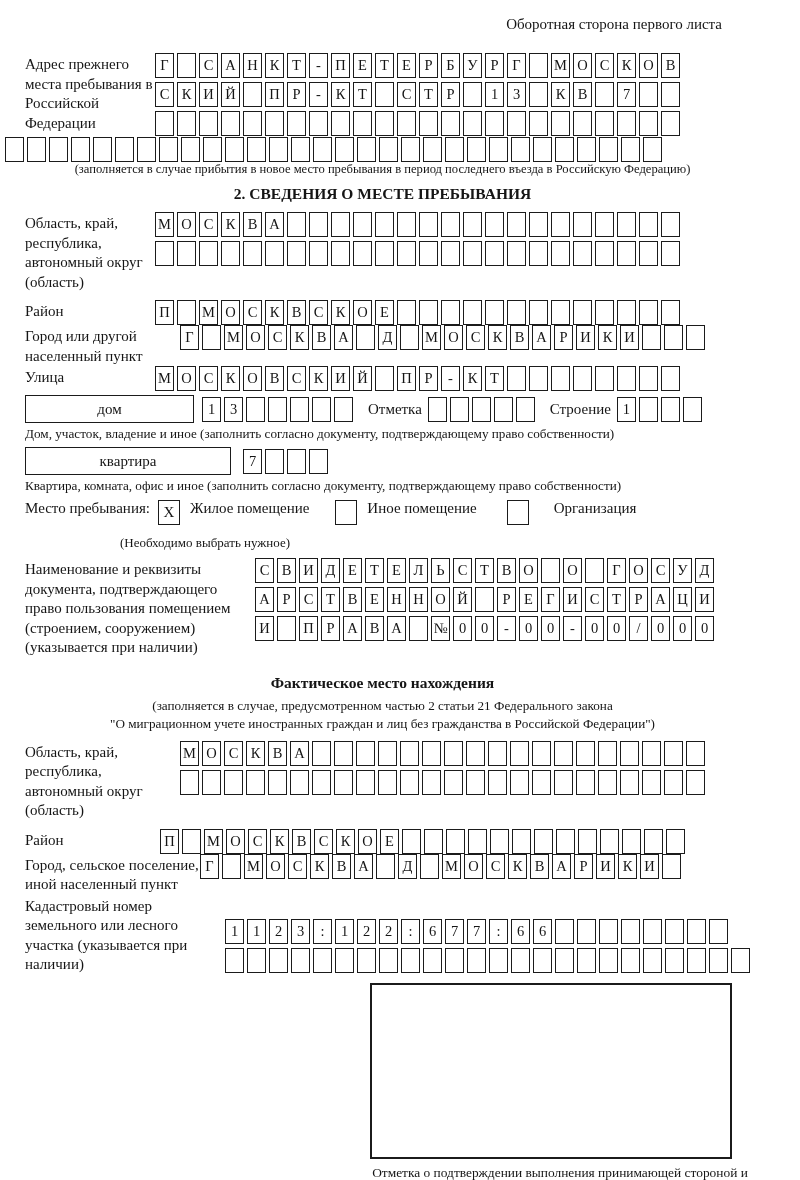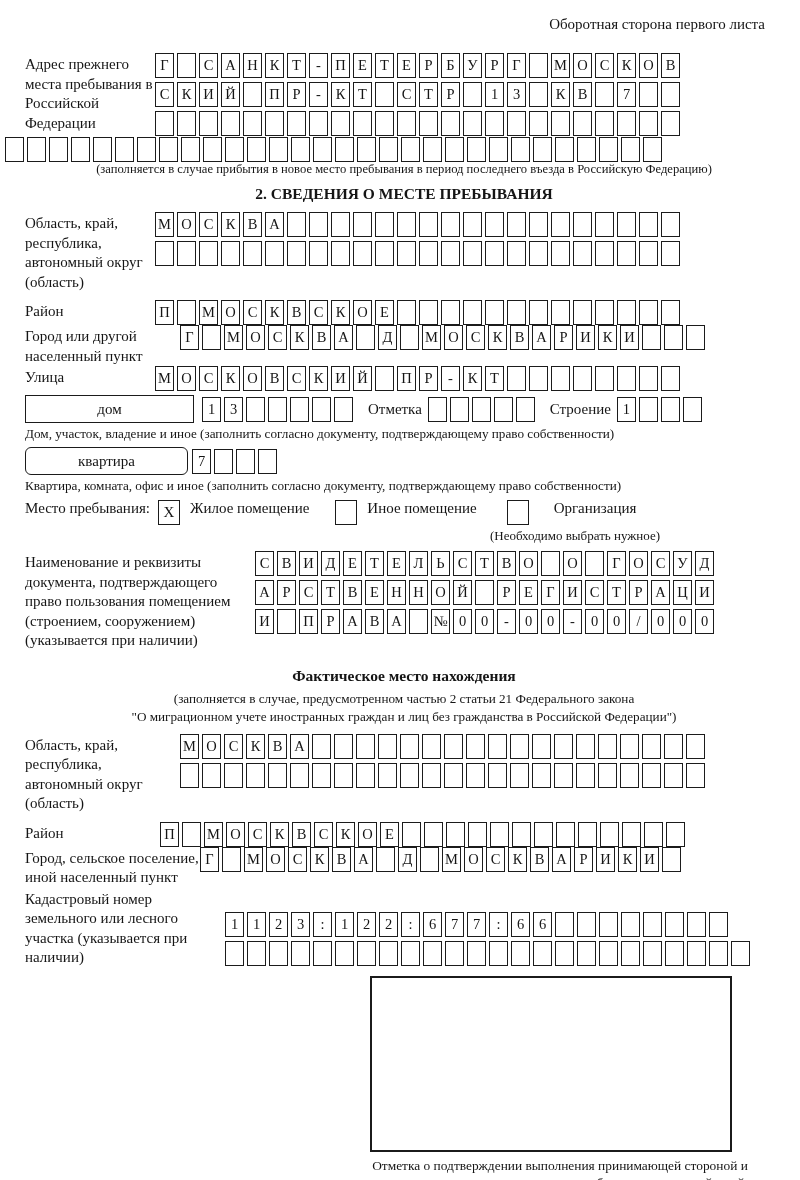--- a/index.html
+++ b/index.html
@@ -1,18 +1,18 @@
 <!DOCTYPE html>
 <html><head>
 <meta charset="utf-8">
 <style>
   * { box-sizing: border-box; }
   html,body { margin:0; padding:0; background:#ffffff; }
   body { font-family:"Liberation Serif", serif; color:#151515; }
-  .page { width:800px; height:1180px; padding:16px 17px 0 25px; position:relative; overflow:hidden; }
+  .page { width:800px; height:1180px; padding:16px 60px 0 25px; position:relative; overflow:hidden; }
 
   .page-header { text-align:right; font-size:15px; padding-right:18px; margin-bottom:20px; }
 
   .group { display:flex; align-items:flex-start; }
   .glabel { flex:0 0 auto; font-size:15px; line-height:19.5px; padding-top:2px; }
   .w130 { width:130px; } .w155 { width:155px; } .w135 { width:135px; }
   .w175 { width:175px; } .w200 { width:200px; } .w230 { width:230px; }
 
   .cells { display:flex; flex-wrap:nowrap; }
   .cell {
@@ -23,28 +23,28 @@
   .row { margin-bottom:4px; }
   .rows .row:last-child { margin-bottom:0; }
   .full-row { margin-left:-20px; margin-top:1px; }
 
   .caption-center { font-size:12.6px; text-align:center; margin-top:0; }
   .sec-title { font-size:15.5px; font-weight:bold; text-align:center; margin:8px 0 9px 0; }
 
   .house-line { display:flex; align-items:center; margin-top:4px; }
   .wide-box { border:1.7px solid #1b1b1b; height:28px; display:flex; align-items:center; justify-content:center; font-size:15px; flex:0 0 auto; }
   .house-box { width:169px; margin-right:8px; }
-  .apt-box { width:163px; margin-right:4px;border-radius:6px; }
+  .apt-box { width:206px; margin-right:12px; }
   .inline-label { font-size:15px; flex:0 0 auto; }
   .ml12 { margin-left:12px; margin-right:6px; }
   .field-caption { font-size:13.2px; margin:3px 0 5px 0; }
 
   .stay-line { display:flex; font-size:15px; margin-top:6px; }
   .checkbox { width:22px; height:25px; border:1.7px solid #1b1b1b; display:flex; align-items:center; justify-content:center; font-size:15px; flex:0 0 auto; }
-  .stay-note { width:540px; margin-left:95px; text-align:right; font-size:13px; margin-top:3px; }
+  .stay-note { width:540px; margin-left:95px; text-align:left; font-size:13px; margin-top:10px; }
 
   .doc-group { margin-top:7px; }
   .fact-caption { font-size:13.2px; text-align:center; line-height:18px; }
   .fact-head { margin-top:16px; margin-bottom:5px; }
 
   .stamp-box { width:362px; height:176px; border:2px solid #1b1b1b; margin-left:345px; margin-top:8px; }
   .stamp-caption { width:410px; margin-left:330px; text-align:center; font-size:13.4px; line-height:17.5px; margin-top:5px; }
   .mt6 { margin-top:8px; } .mt4 { }
 </style>
 </head>

